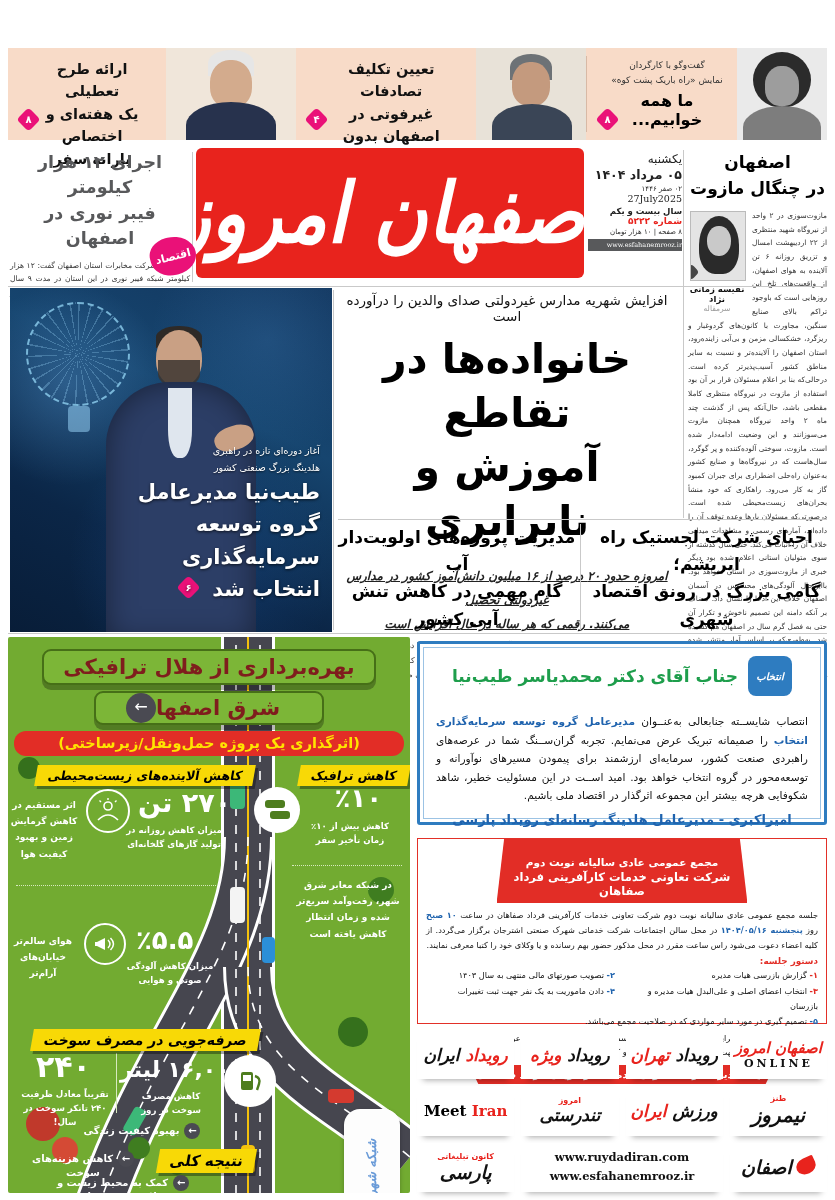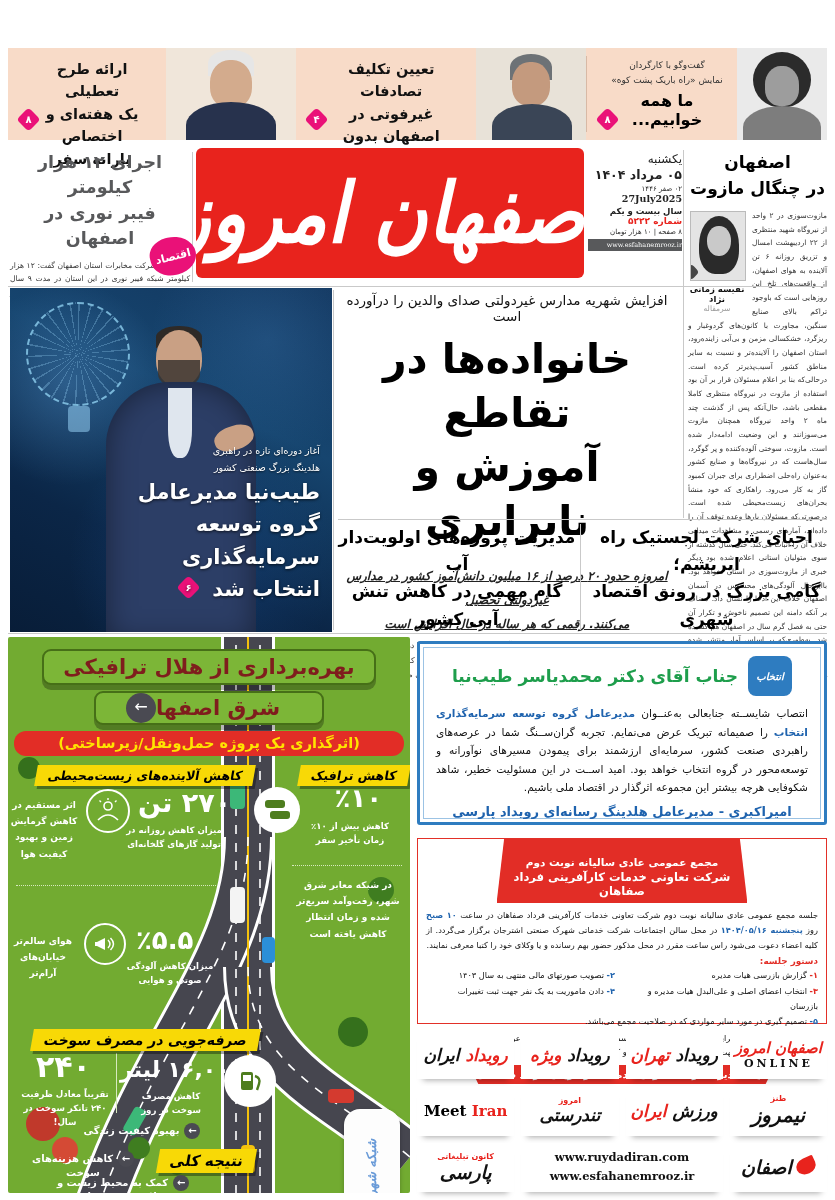--- a/index.html
+++ b/index.html
@@ -32,21 +32,21 @@
   .left-story h2 { font-size:17.5px; font-weight:bold; color:#58595b; text-align:center; line-height:1.45; }
   .left-story p { margin-top:7px; font-size:7.6px; color:#333; text-align:justify; line-height:1.8; }
   .ls-diamond { margin-top:4px; }
   .econ-badge { position:absolute; left:150px; top:237px; width:46px; height:38px; background:#ea1178; color:#fff; font-size:11px; font-weight:bold; display:flex; align-items:center; justify-content:center; border-radius:45% 55% 50% 50%; transform:rotate(-14deg); z-index:5; }
   .logo { position:absolute; left:196px; top:148px; width:388px; height:130px; background:#e8231d; border-radius:6px; display:flex; align-items:center; justify-content:center; }
   .logo span { color:#fff; font-size:74px; font-weight:bold; font-style:italic; letter-spacing:-3px; transform:scaleY(1.12); white-space:nowrap; }
   .dateblock { position:absolute; left:588px; top:152px; width:94px; height:128px; text-align:right; color:#222; }
   .dateblock .d1 { font-size:12px; }
   .dateblock .d2 { font-size:12.5px; font-weight:bold; margin-top:1px; }
   .dateblock .d3 { font-size:7px; margin-top:3px; }
-  .dateblock .d4 { font-size:9.5px; font-weight:bold; font-family:"DejaVu Serif", serif; }
+  .dateblock .d4 { font-size:9.5px; font-weight:normal; font-family:"DejaVu Serif", serif; }
   .dateblock .d5 { font-size:8.5px; font-weight:bold; margin-top:2px; }
   .dateblock .d6 { font-size:9px; font-weight:bold; color:#e8231d; letter-spacing:2px; }
   .dateblock .d7 { font-size:7px; margin-top:2px; }
   .dateblock .d8 { margin-top:3px; background:#58595b; color:#fff; font-size:6.5px; padding:2px 0; font-family:"DejaVu Serif", serif; }
 
   
   .editorial { position:absolute; left:688px; top:150px; width:139px; }
   .editorial h1 { font-size:17px; font-weight:bold; color:#000; text-align:center; line-height:1.5; margin-bottom:8px; }
   .ed-author { float:left; width:58px; margin:2px 6px 2px 0; text-align:center; }
   .ed-photo { position:relative; width:56px; height:70px; background:#e4e4e4; border:1px solid #bbb; overflow:hidden; filter:grayscale(1); }
@@ -117,21 +117,21 @@
   .bullet { position:absolute; z-index:3; color:#fff; font-weight:bold; font-size:10px; text-align:center; }
   .bullet .arrow { display:inline-block; width:16px; height:16px; background:#4a4a52; color:#fff; border-radius:50%; font-size:10px; line-height:16px; text-align:center; vertical-align:middle; margin-left:5px; }
   .tree { position:absolute; border-radius:50%; z-index:2; }
 
   
   .congrats { position:absolute; left:417px; top:641px; width:410px; height:184px; border:3px solid #2e7cc0; border-radius:3px; padding:3px; background:#fff; }
   .congrats .inner { border:1px solid #9cc3e4; height:100%; padding:8px 12px 6px; }
   .cg-head { display:flex; align-items:center; justify-content:center; gap:10px; }
   .cg-logo { width:44px; height:40px; background:#2e7cc0; border-radius:8px; color:#fff; font-size:10px; font-weight:bold; font-style:italic; display:flex; align-items:center; justify-content:center; flex:0 0 auto; }
   .cg-title { color:#1e9e4c; font-size:17px; font-weight:bold; }
-  .cg-body { margin-top:8px; font-size:10.6px; line-height:1.75; color:#111; text-align:justify; }
+  .cg-body { margin-top:16px; font-size:10.6px; line-height:1.75; color:#111; text-align:justify; }
   .cg-body .hl { color:#1f63ae; font-weight:bold; }
   .cg-sign { margin-top:7px; text-align:center; color:#1f63ae; font-weight:bold; font-size:13px; }
 
   
   .notice { position:absolute; left:417px; top:838px; width:410px; height:186px; border:1.5px solid #e23028; background:#fff; padding:0 8px 4px; }
   .nt-banner { margin:0 auto; background:#e22d26; color:#fff; text-align:center; font-weight:bold; clip-path:polygon(3% 0, 97% 0, 100% 100%, 0 100%); }
   .nt-top { width:64%; padding:4px 6px 5px; margin-top:0; }
   .nt-top .l1 { font-size:10.5px;margin-top:13px; }
   .nt-top .l2 { font-size:11.5px; margin-top:2px; }
   .nt-body { font-size:8.2px; color:#111; text-align:justify; line-height:1.85; margin-top:5px; }

